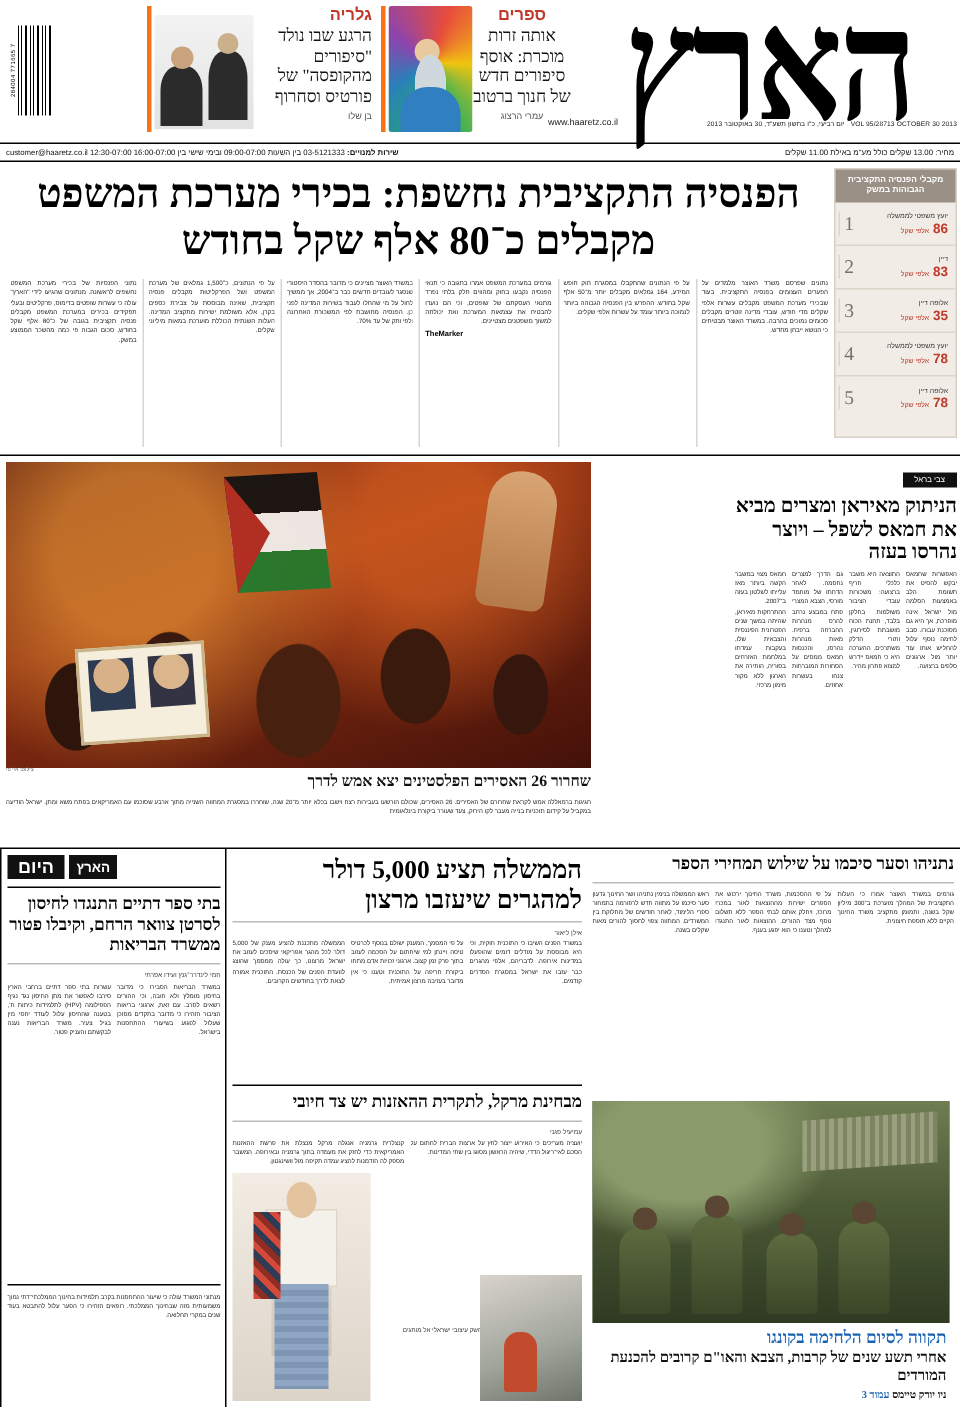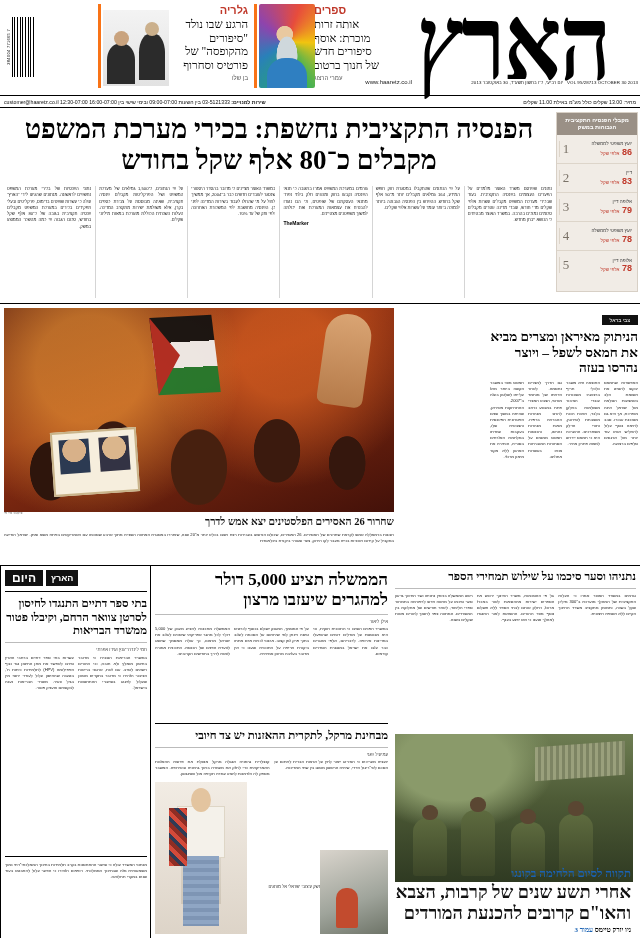--- a/index.html
+++ b/index.html
@@ -36,21 +36,21 @@
     color: #222; direction: ltr;
   }
 
   .promo { position: absolute; top: 4px; height: 84px; border-left: 3px solid #f97316; }
   .promo .ptitle { color: #c0392b; font-weight: 700; font-size: 11px; margin-bottom: 2px;
     font-family: "Liberation Sans", sans-serif; }
   .promo .ptext { font-size: 11.5px; line-height: 1.18; color: #111; font-weight: 400; }
   .promo .pby { font-size: 6px; color: #555; margin-top: 3px; font-family: "Liberation Sans", sans-serif;}
 
   #promo-books { right: 258px; width: 128px; padding-left: 6px; }
-  #promo-books .ptexts { position: absolute; right: 0; top: 0; width: 68px; text-align: left; }
+  #promo-books .ptexts { position: absolute; right: 0; top: 0; width: 68px; text-align: center; }
   .promo-photo-books {
     position: absolute; left: 2px; top: 0; width: 56px; height: 84px;
     background:
       radial-gradient(ellipse at 50% 62%, #cfd8dc 0 26%, transparent 27%),
       radial-gradient(circle at 46% 36%, #e9c9a0 0 13%, transparent 14%),
       conic-gradient(from 20deg at 50% 45%, #e74c3c, #f1c40f, #27ae60, #2980b9, #8e44ad, #e74c3c);
       border-radius: 2px;
   }
   .promo-photo-books::after {
     content:""; position:absolute; left:8px; bottom:0; width:40px; height:30px;
@@ -293,21 +293,21 @@
     background: linear-gradient(160deg,#d9d4cc,#9fa49b 60%, #6e7468); }
   .photo-small-mid .fig {
     position:absolute; left:16px; bottom:6px; width:22px; height:40px; background:#c24b2e;
     border-radius:10px 10px 2px 2px;
   }
 
   .bottom-head-wrap {
     position:absolute; left:1px; bottom:4px; width: 238px; text-align:right;
   }
   .bottom-kicker { font-size:11.5px; font-weight:700; color:#1a62b3; line-height:1.2; }
-  .bottom-head { font-size:18px; font-weight:700; line-height:1.18; color:#111; margin-top:1px;}
+  .bottom-head { font-size:10px; font-weight:700; line-height:1.18; color:#111; margin-top:1px;}
   .bottom-src { font-size:7px; font-weight:700; margin-top:2px; }
   .bottom-src .pg { color:#1a62b3; }
   .fashion-head { font-size:8.5px; font-weight:700; line-height:1.2; text-align:right; }
   .fashion-sub { font-size:4.2px; line-height:1.45; color:#333; font-family:"Liberation Sans",sans-serif; }
 </style>
 </head>
 <body>
 
 <div class="page">
 
@@ -380,21 +380,21 @@
           <div class="ib-label">דיין</div>
           <div class="ib-val"><span>83</span>
             <span class="unit">אלפי שקל</span></div>
         </div>
         <div class="ib-rank">2</div>
       </div>
 
       <div class="ib-row">
         <div class="ib-body">
           <div class="ib-label">אלופה דיין</div>
-          <div class="ib-val"><span>79</span>
+          <div class="ib-val"><span>35</span>
             <span class="unit">אלפי שקל</span></div>
         </div>
         <div class="ib-rank">3</div>
       </div>
 
       <div class="ib-row">
         <div class="ib-body">
           <div class="ib-label">יועץ משפטי לממשלה</div>
           <div class="ib-val"><span>78</span>
             <span class="unit">אלפי שקל</span></div>

